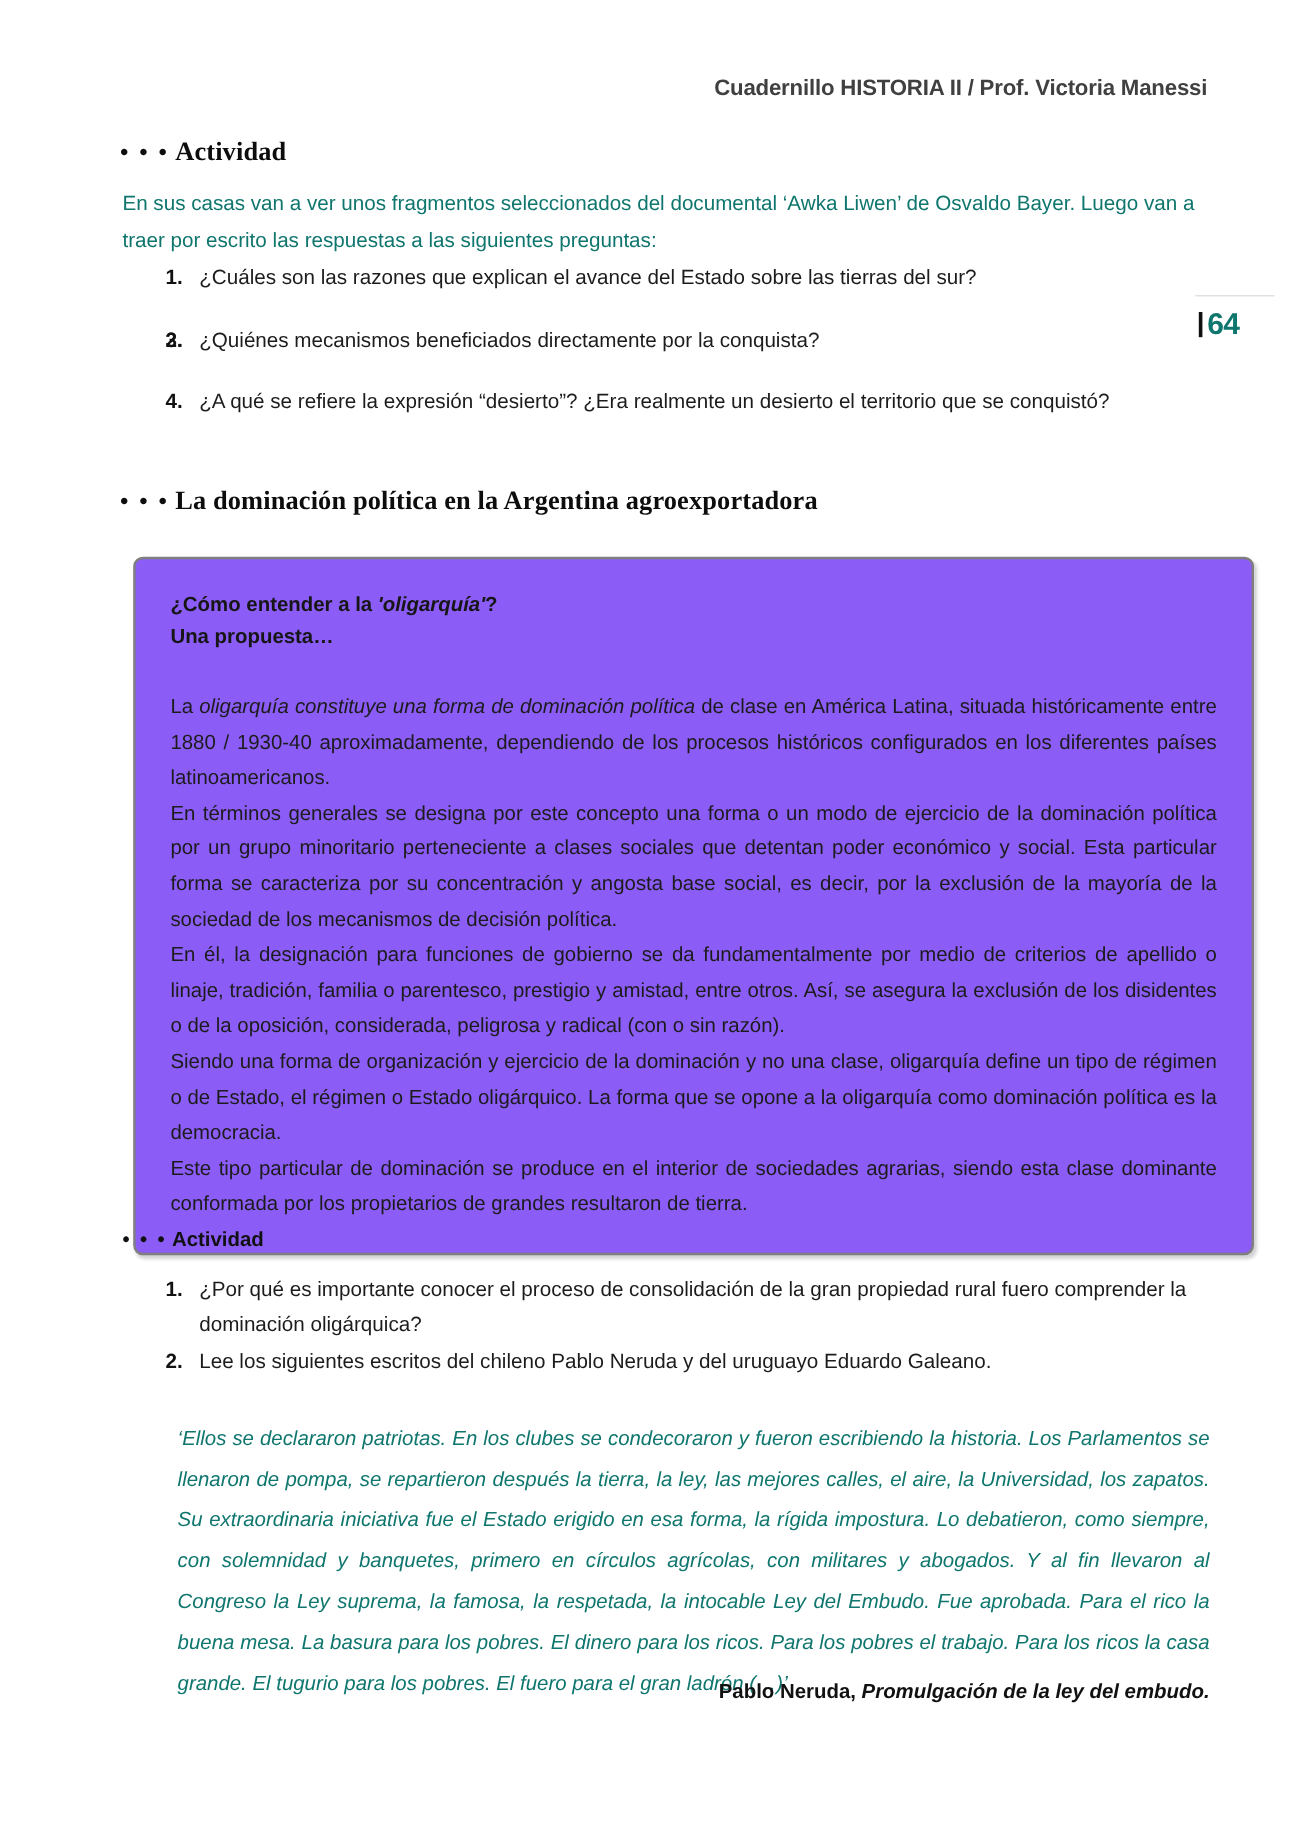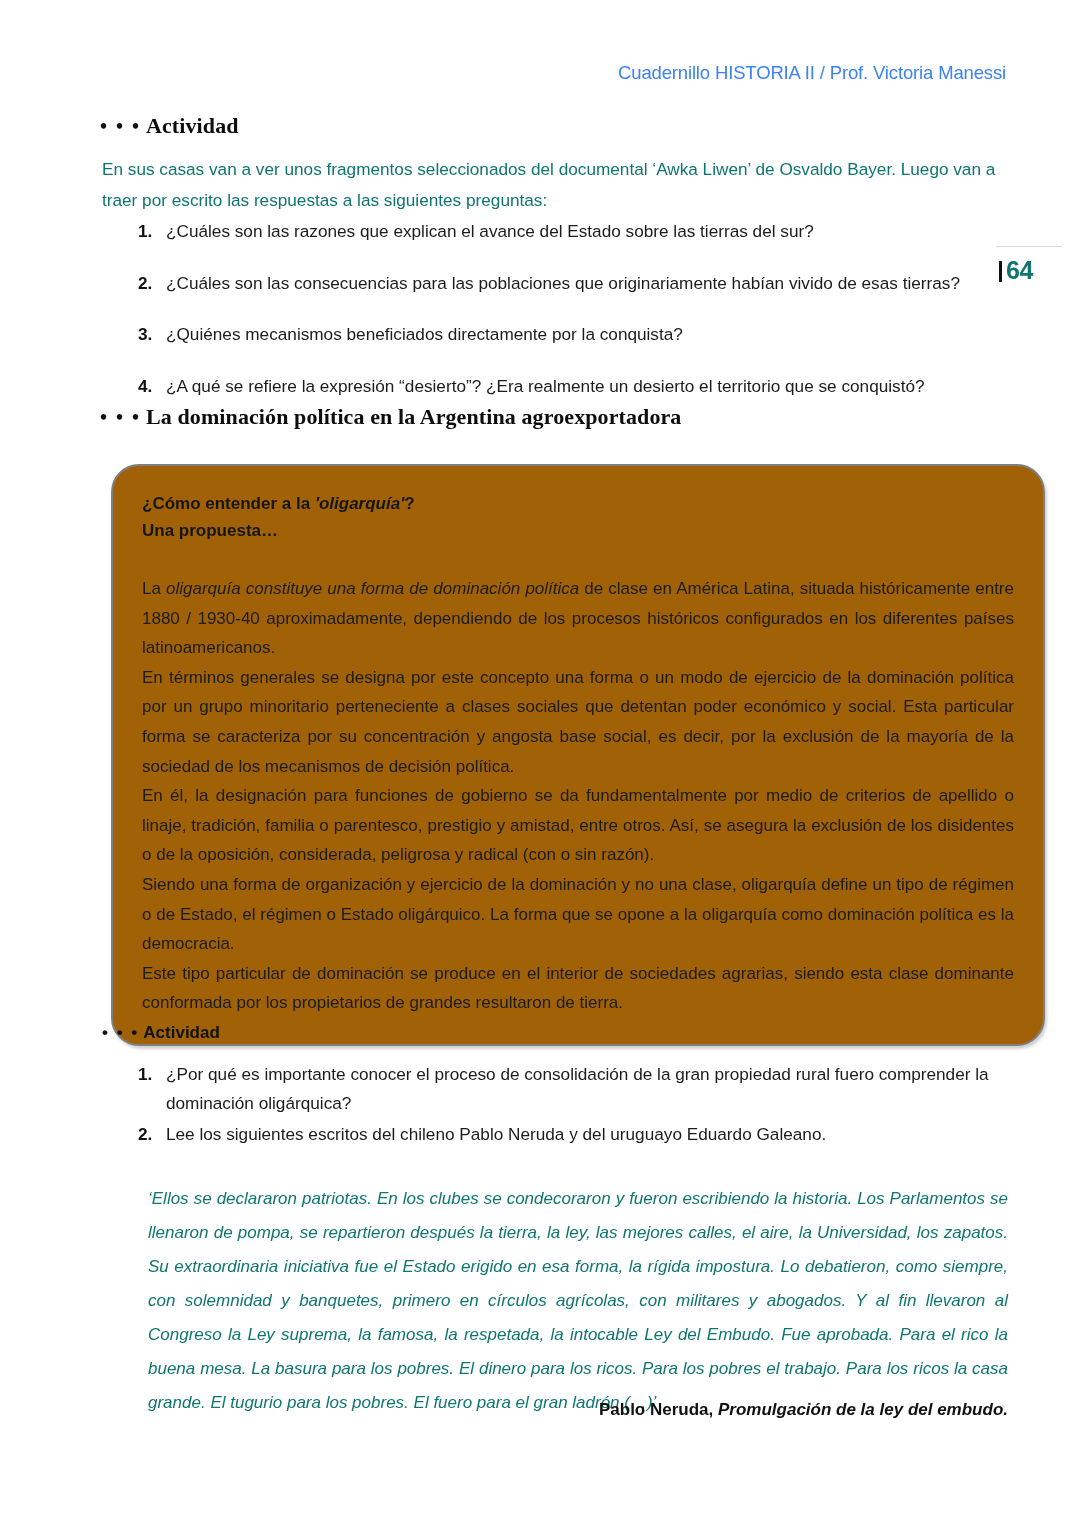--- a/index.html
+++ b/index.html
@@ -21,23 +21,23 @@
     inset: 0;
     padding: 0;
   }
 
   
   .doc-header {
     position: absolute;
     top: 62px;
     right: 74px;
     font-size: 18.5px;
-    font-weight: normal;
+    font-weight: bold;
     letter-spacing: -0.15px;
-    color: #3b82f6;
+    color: #404040;
     font-family: "Liberation Sans", sans-serif;
   }
 
   
   .page-marker {
     position: absolute;
     right: 14px;
     top: 246px;
     width: 70px;
   }
@@ -149,23 +149,23 @@
   }
   .qlist-2 > li { margin-bottom: 2px; line-height: 28.5px; }
 
   
   .yellow-box {
     position: absolute;
     top: 464px;
     left: 11px;
     width: 872px;
     padding: 24px 29px 26px 29px;
-    background: #a16207;
+    background: #8b5cf6;
     border: 2px solid #7f7f7f;
-    border-radius: 28px;
+    border-radius: 8px;
     box-shadow: 2px 3px 3px rgba(0,0,0,0.18);
     box-sizing: content-box;
   }
   .yellow-box .box-title {
     font-size: 17px;
     font-weight: bold;
     line-height: 27px;
     color: #161616;
     margin-bottom: 30px;
   }
@@ -220,21 +220,21 @@
   </div>
 
   <div class="content">
 
     <div class="heading-serif h-act1"><span class="dots">• • •</span><span>Actividad</span></div>
 
     <div class="intro">En sus casas van a ver unos fragmentos seleccionados del documental ‘Awka Liwen’ de Osvaldo Bayer. Luego van a traer por escrito las respuestas a las siguientes preguntas:</div>
 
     <ol class="qlist qlist-1">
       <li><span class="marker">1.</span><span>¿Cuáles son las razones que explican el avance del Estado sobre las tierras del sur?</span></li>
-      <li><span class="marker">2.</span><span>¿Cuáles son las consecuencias para las poblaciones que originariamente habían vivido de esas tierras?</span></li>
+      <li><span class="marker">2.</span></li>
       <li><span class="marker">3.</span><span>¿Quiénes mecanismos beneficiados directamente por la conquista?</span></li>
       <li><span class="marker">4.</span><span>¿A qué se refiere la expresión “desierto”? ¿Era realmente un desierto el territorio que se conquistó?</span></li>
     </ol>
 
     <div class="heading-serif h-section"><span class="dots">• • •</span><span>La dominación política en la Argentina agroexportadora</span></div>
 
     <div class="yellow-box">
       <div class="box-title">
         <span>¿Cómo entender a la </span><em>'oligarquía'</em><span>?</span><br>
         <span>Una propuesta…</span>

